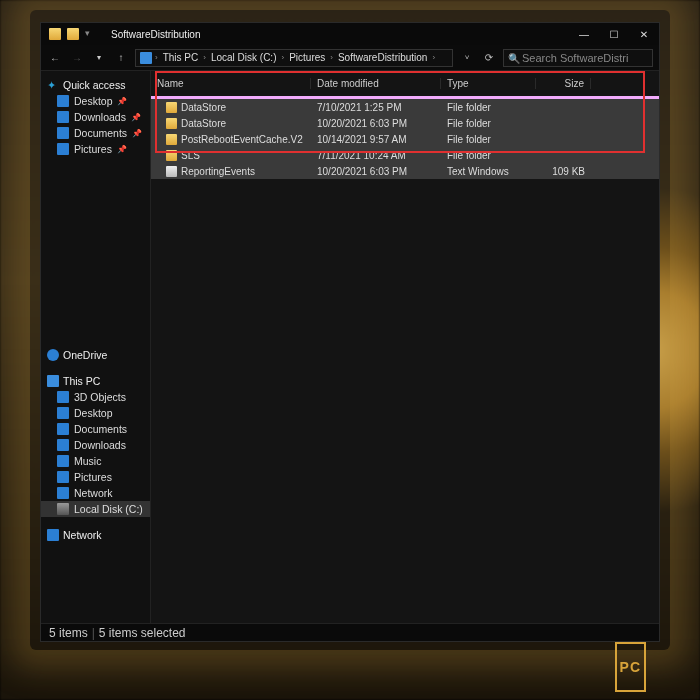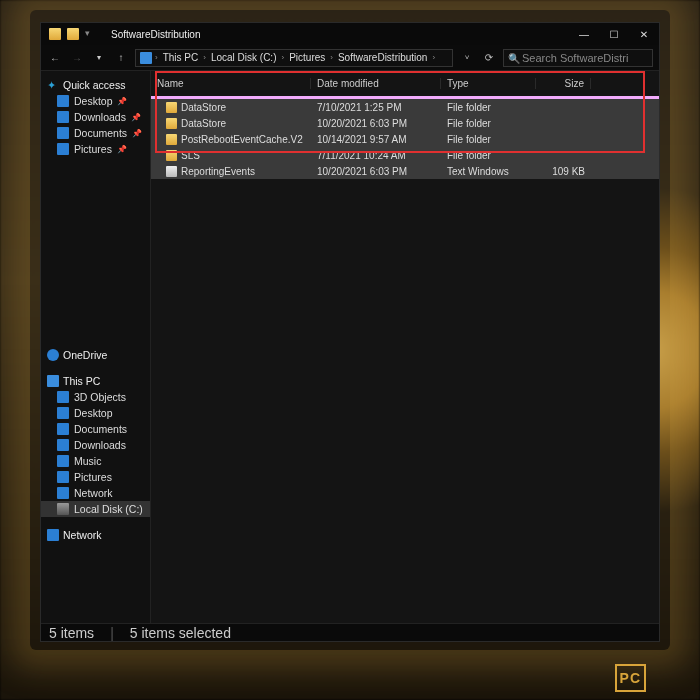--- a/index.html
+++ b/index.html
@@ -69,25 +69,25 @@
   .highlight{position:absolute;left:4px;top:0px;width:490px;height:82px;border:2px solid #e03030;pointer-events:none;z-index:5;}
   .row{height:16px;display:flex;align-items:center;font-size:10px;color:#ddd;}
   .row.sel{background:#3a3a3a;}
   .row .cell{padding:0 6px;white-space:nowrap;overflow:hidden;}
   .cell.name{width:160px;display:flex;align-items:center;gap:4px;padding-left:15px;}
   .cell.date{width:130px;}
   .cell.type{width:95px;}
   .cell.size{width:55px;text-align:right;}
   .fico{width:11px;height:11px;flex-shrink:0;display:inline-block;}
   
-  .status{height:18px;background:#0a0a0a;border-top:1px solid #222;display:flex;align-items:center;font-size:14px;color:#ccc;padding:0 8px;gap:16px;}
+  .status{height:18px;background:#0a0a0a;border-top:1px solid #222;display:flex;align-items:center;font-size:12px;color:#ccc;padding:0 8px;gap:4px;}
   .status .sdiv{color:#555;}
   
   .watermark{position:absolute;right:50px;bottom:8px;font-size:14px;color:#d8a43a;letter-spacing:1px;display:flex;align-items:center;gap:4px;}
-  .watermark .box{border:2px solid #d8a43a;padding:4px 3px;font-weight:bold;}
+  .watermark .box{border:2px solid #d8a43a;padding:15px 3px;font-weight:bold;}
 </style>
 </head>
 <body>
 
 <div class="bg"></div>
 <div class="halo"></div>
 
 <div class="window">
 
   <div class="titlebar">

